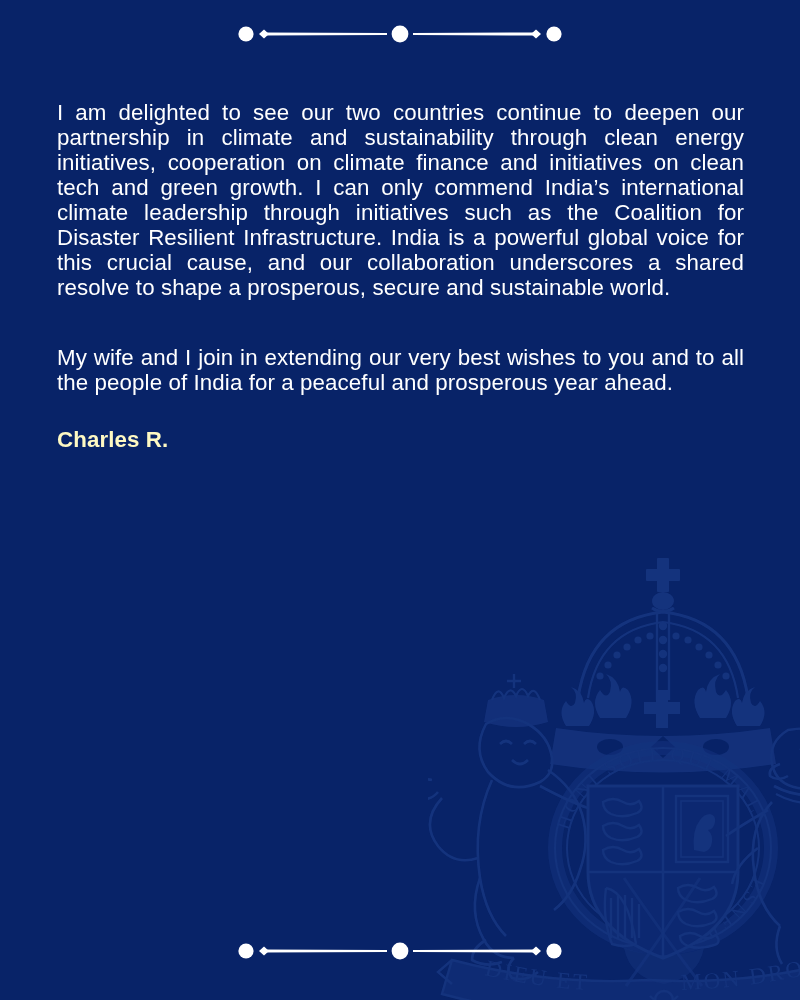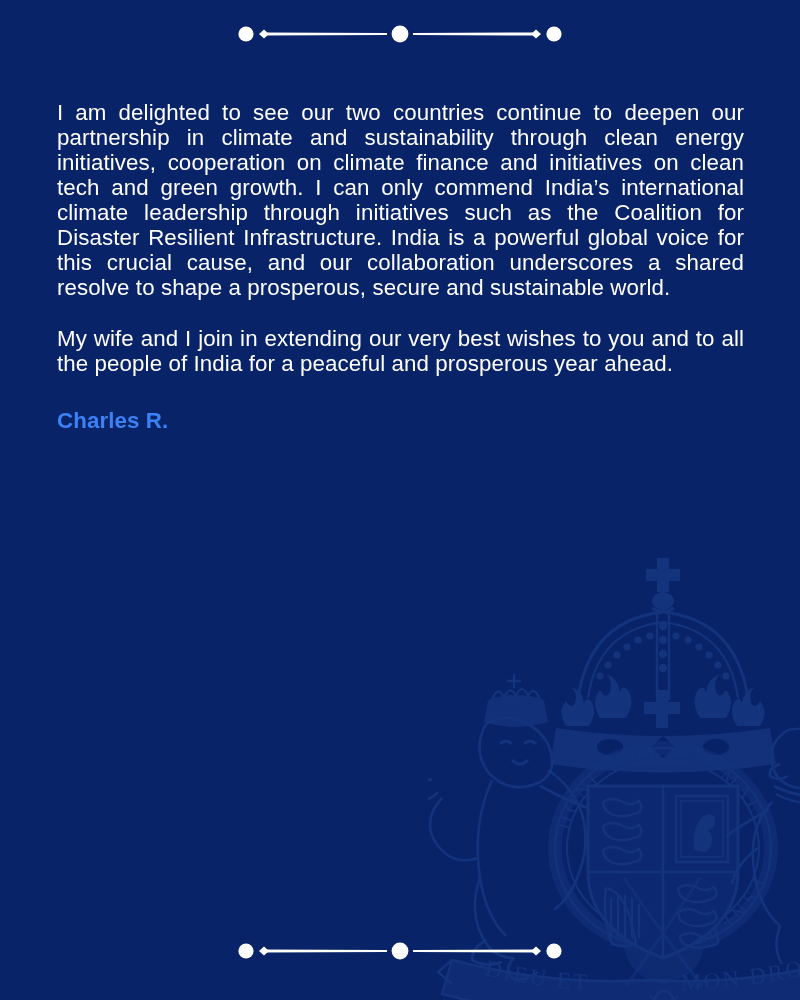--- a/index.html
+++ b/index.html
@@ -67,24 +67,24 @@
     color: #ffffff;
     font-size: 22.3px;
     line-height: 25px;
     text-align: justify;
     text-justify: inter-word;
     margin: 0;
     letter-spacing: 0.1px;
     font-weight: 500;
     -webkit-font-smoothing: antialiased;
   }
-  .para + .para { margin-top: 26px; }
+  .para + .para { margin-top: 45px; }
 
   .signature {
-    color: #3b82f6;
+    color: #fef9c3;
     font-size: 22.3px;
     line-height: 29.6px;
     font-weight: bold;
     margin: 0;
     margin-top: 29.5px;
     letter-spacing: 0.1px;
     text-align: left;
   }
 </style>
 </head>

